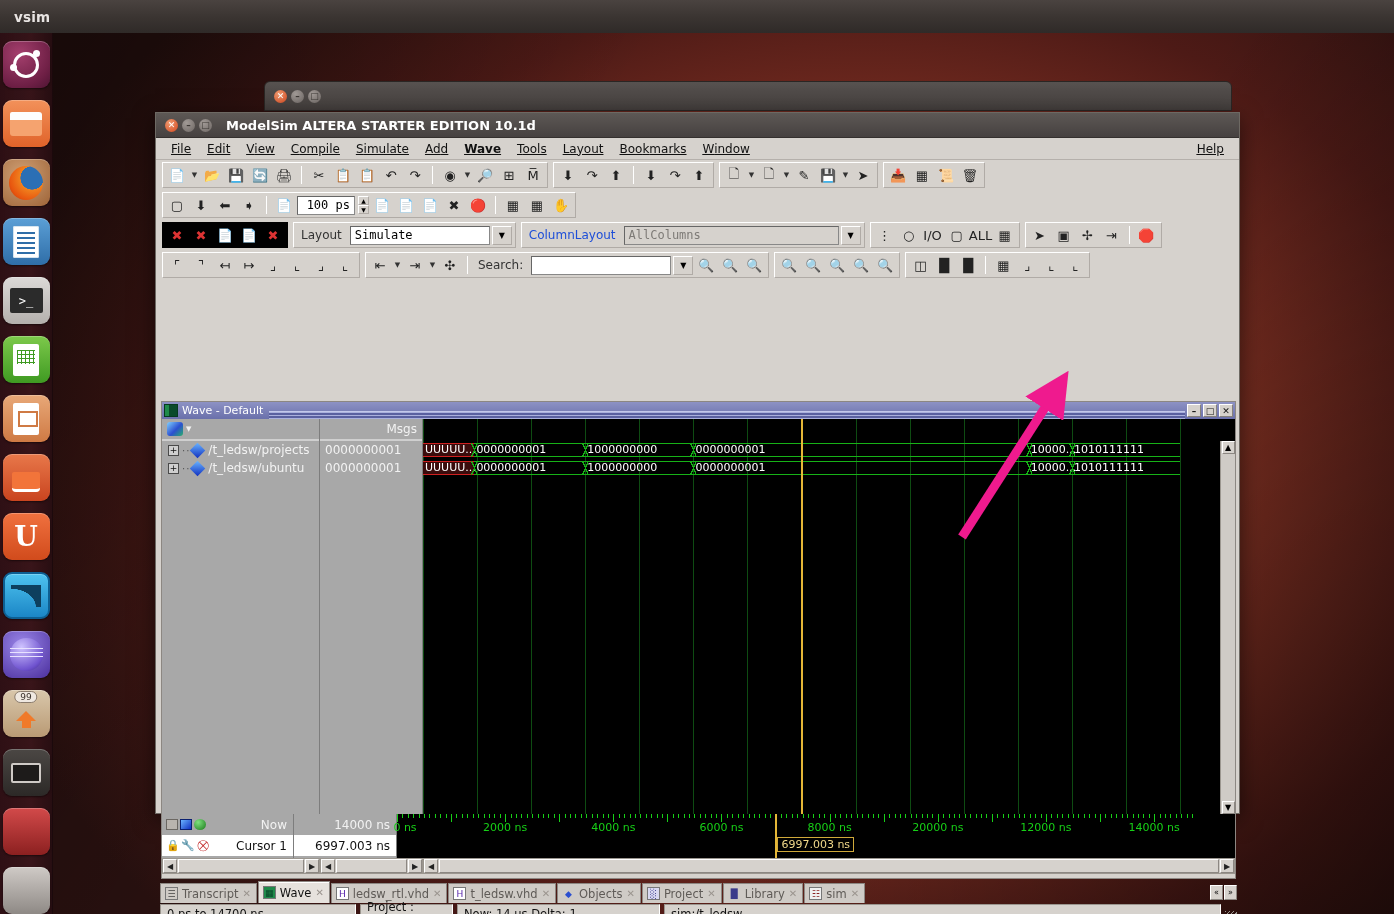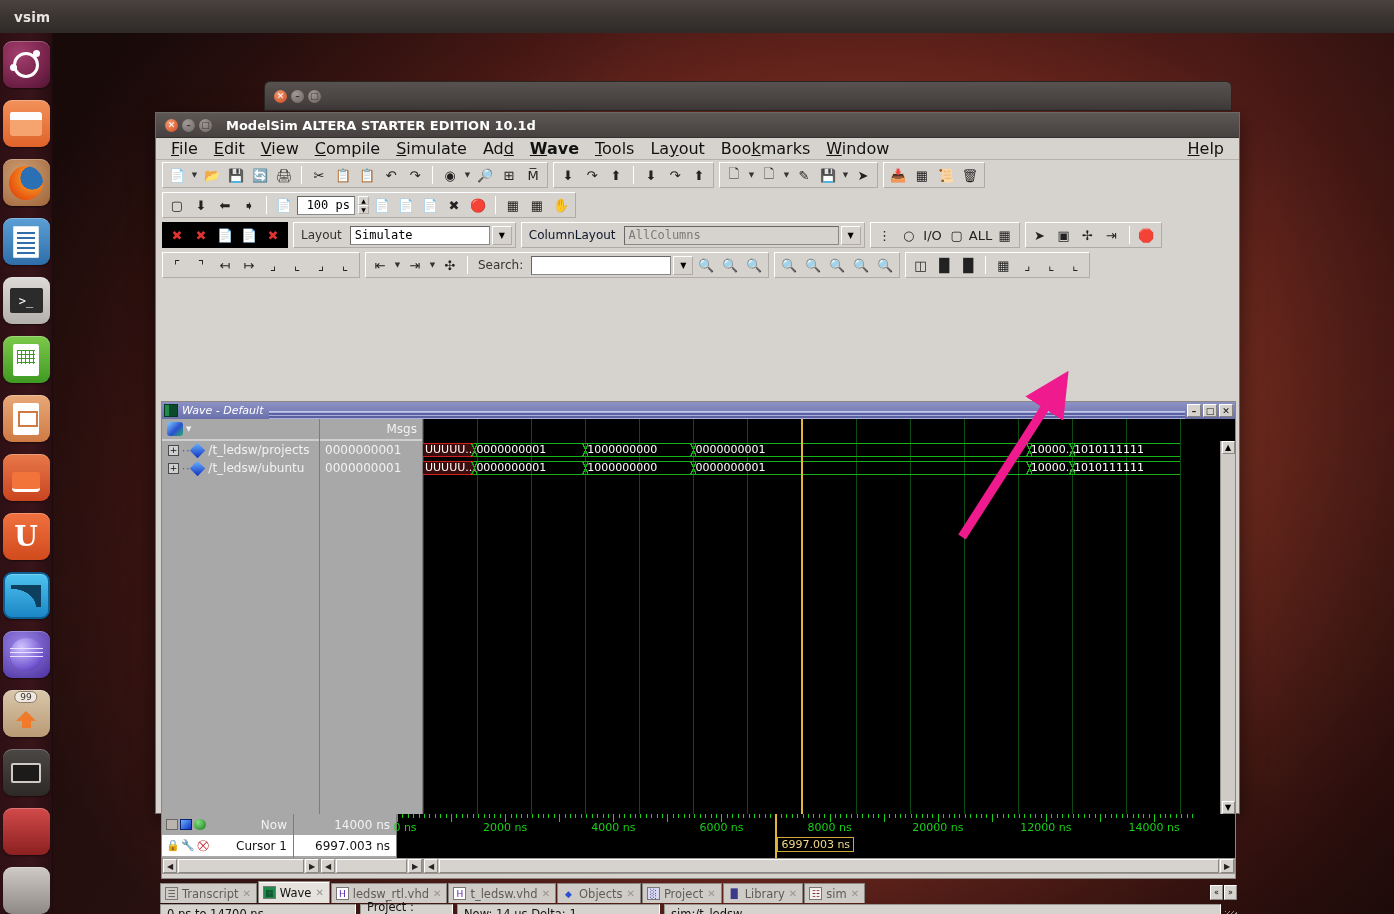--- a/index.html
+++ b/index.html
@@ -147,21 +147,21 @@
   }
   #msim-title {
     height: 25px; display:flex; align-items:center;
     background: linear-gradient(to bottom,#5d5855,#464140);
     color:#fff; font-size:13px; font-weight:bold;
     border-bottom:1px solid #34302e;
   }
   #msim-title .t{ margin-left:14px; }
 
   .menubar{ height:22px; background:#d6d2cd; display:flex; align-items:center;
-            border-bottom:1px solid #b5b0ab; padding: 0 7px; font-size:16px; color:#111;}
+            border-bottom:1px solid #b5b0ab; padding: 0 7px; font-size:12px; color:#111;text-decoration:underline;}
   .menubar .mi{ padding: 2px 8px; cursor:default; }
   .menubar .mi u{ text-decoration: underline; }
   .menubar .mi.active{ font-weight:bold; }
   .menubar .spacer{ margin-left:auto; }
 
   
   .tbrow{ display:flex; align-items:center; height:30px; background:#d6d2cd; padding-left:6px; gap:0;}
   .tgrp{ display:flex; align-items:center; height:26px; gap:2px;
          border:1px solid #b0aba6; border-left-color:#fff; border-top-color:#fff;
          background:#d6d2cd; padding: 0 3px; margin-right:5px;}
@@ -181,21 +181,21 @@
   .ddbtn{ width:20px;height:19px; border:1px solid #b0aba6; border-left-color:#fff;border-top-color:#fff;
           background:#d6d2cd; display:flex;align-items:center;justify-content:center; font-size:8px;}
 
   
   #wave-pane{ position:absolute; left:5px; top:288px; width:1075px; height:478px; background:#d6d2cd;
               border:1px solid #8c8782; }
   #wave-title{ height:17px; background:linear-gradient(to bottom,#8d92c4,#6a70ab);
                display:flex;align-items:center; color:#fff; font-size:11px; padding-left:2px;}
   #wave-title .icon{ width:14px;height:13px;background:#0a4a2a;border:1px solid #063a20;margin-right:4px;
       background-image: linear-gradient(to right,#1f8a4a 0 4px,#0a4a2a 4px);}
-  #wave-title .lbl{ margin-right:6px;font-style:italic;}
+  #wave-title .lbl{ margin-right:6px;}
   #wave-title .grip{ flex:1; height:8px;
       background: repeating-linear-gradient(to bottom, #aab0dd 0 1px, #5a60a0 1px 3px);
       border-top:1px solid #c3c8ea; }
   #wave-title .wbs{ display:flex; gap:2px; margin:0 2px;}
   #wave-title .wbs div{ width:14px;height:13px; background:#d6d2cd; border:1px solid #85817c;
        border-left-color:#fff;border-top-color:#fff; color:#111; font-size:9px;
        display:flex;align-items:center;justify-content:center; font-weight:bold;}
 
   .wave-body{ display:flex; height:395px; }
   .col-names{ width:158px; background:#a8a8a8; border-right:1px solid #7d7d7d; position:relative;}
@@ -455,21 +455,21 @@
       <div class="tbtn" style="color:#ddd">📄</div>
       <div class="tbtn" style="color:#ddd">📄</div>
       <div class="tbtn" style="color:#d33">✖</div>
     </div>
     <div class="tgrp">
       <span class="tlabel">Layout</span>
       <div class="tinput" style="width:140px;">Simulate</div>
       <div class="ddbtn">▼</div>
     </div>
     <div class="tgrp">
-      <span class="tlabel" style="color:#0f172a;">ColumnLayout</span>
+      <span class="tlabel" style="color:#1d4ed8;">ColumnLayout</span>
       <div class="tinput gray" style="width:215px;">AllColumns</div>
       <div class="ddbtn">▼</div>
     </div>
     <div class="tgrp">
       <div class="tbtn">⋮</div>
       <div class="tbtn">○</div>
       <div class="tbtn">I/O</div>
       <div class="tbtn">▢</div>
       <div class="tbtn">ALL</div>
       <div class="tbtn">▦</div>

